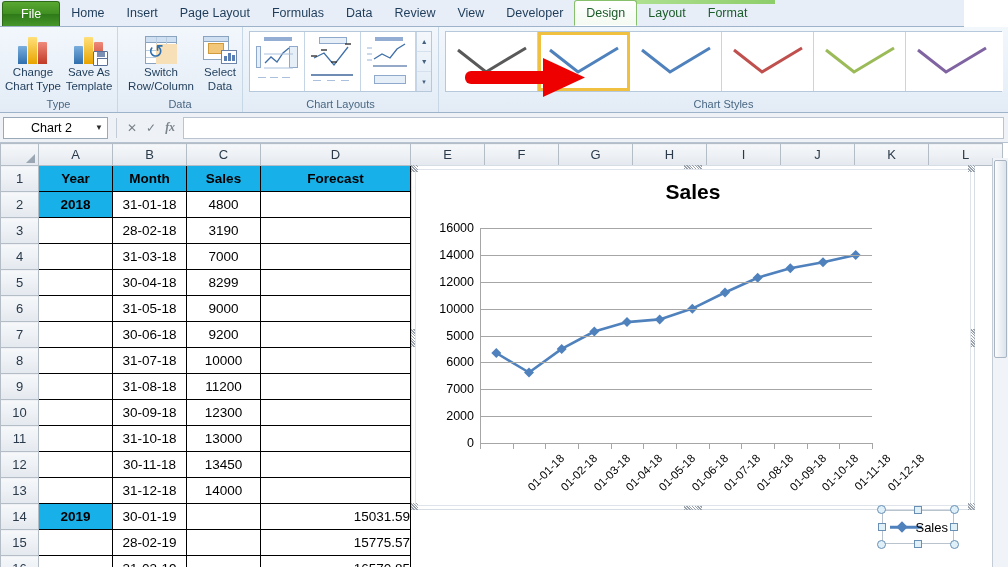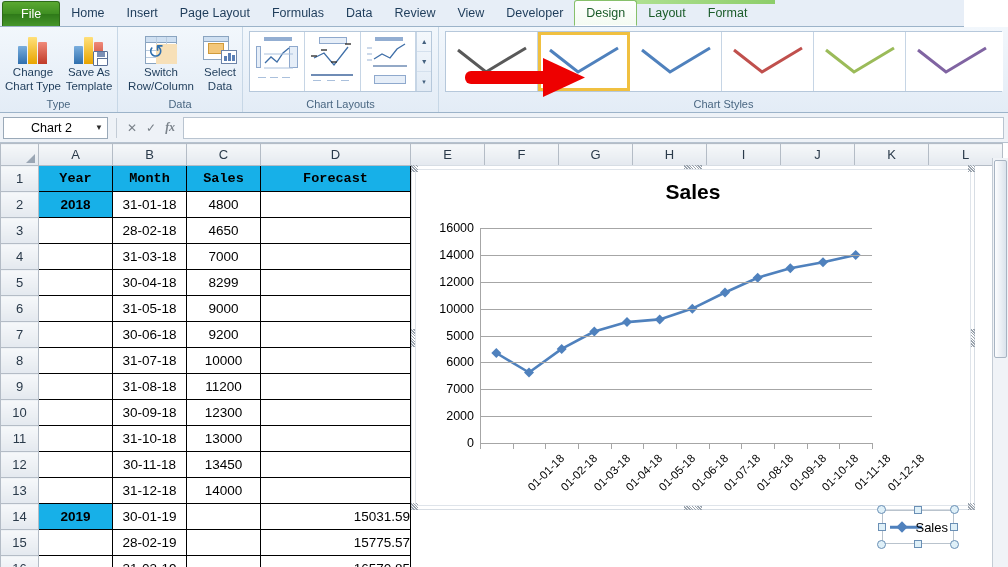--- a/index.html
+++ b/index.html
@@ -191,21 +191,21 @@
   }
   .corner::after {
     content:""; position:absolute; right:3px; bottom:2px;
     border-left: 9px solid transparent; border-bottom: 9px solid #9aa6b4;
   }
   .cell {
     border: 1px solid #000; font-size: 13.5px; height: 26px;
     background: #fff; color: #000;
   }
   .cell.empty-nb { border: none; background: #fff; }
-  .hdrcell { background: #17b0e8; font-weight: bold; text-align: center; font-family: Liberation Mono, monospace; }
+  .hdrcell { background: #17b0e8; font-weight: bold; text-align: center; }
   .yearcell { background: #17b0e8; font-weight: bold; text-align: center; }
   .ctr { text-align: center; }
   .rgt { text-align: right; padding-right: 8px; }
 
   
   .chartobj {
     position: absolute; left: 411px; top: 165px; width: 564px; height: 345px;
     background: #fff;
     border: 1px solid #d7dde4;
     box-shadow: 0 0 0 1px #fff inset;
@@ -552,21 +552,21 @@
             <td class="cell empty-nb"></td>
             <td class="cell empty-nb"></td>
             <td class="cell empty-nb"></td>
             <td class="cell empty-nb"></td>
             <td class="cell empty-nb"></td>
           </tr>
           <tr style="height: 26px;">
             <th class="rowhead">3</th>
             <td class="cell ctr "></td>
             <td class="cell ctr">28-02-18</td>
-            <td class="cell ctr">4650</td>
+            <td class="cell ctr">3190</td>
             <td class="cell rgt"></td>
             <td class="cell empty-nb"></td>
             <td class="cell empty-nb"></td>
             <td class="cell empty-nb"></td>
             <td class="cell empty-nb"></td>
             <td class="cell empty-nb"></td>
             <td class="cell empty-nb"></td>
             <td class="cell empty-nb"></td>
             <td class="cell empty-nb"></td>
           </tr>

